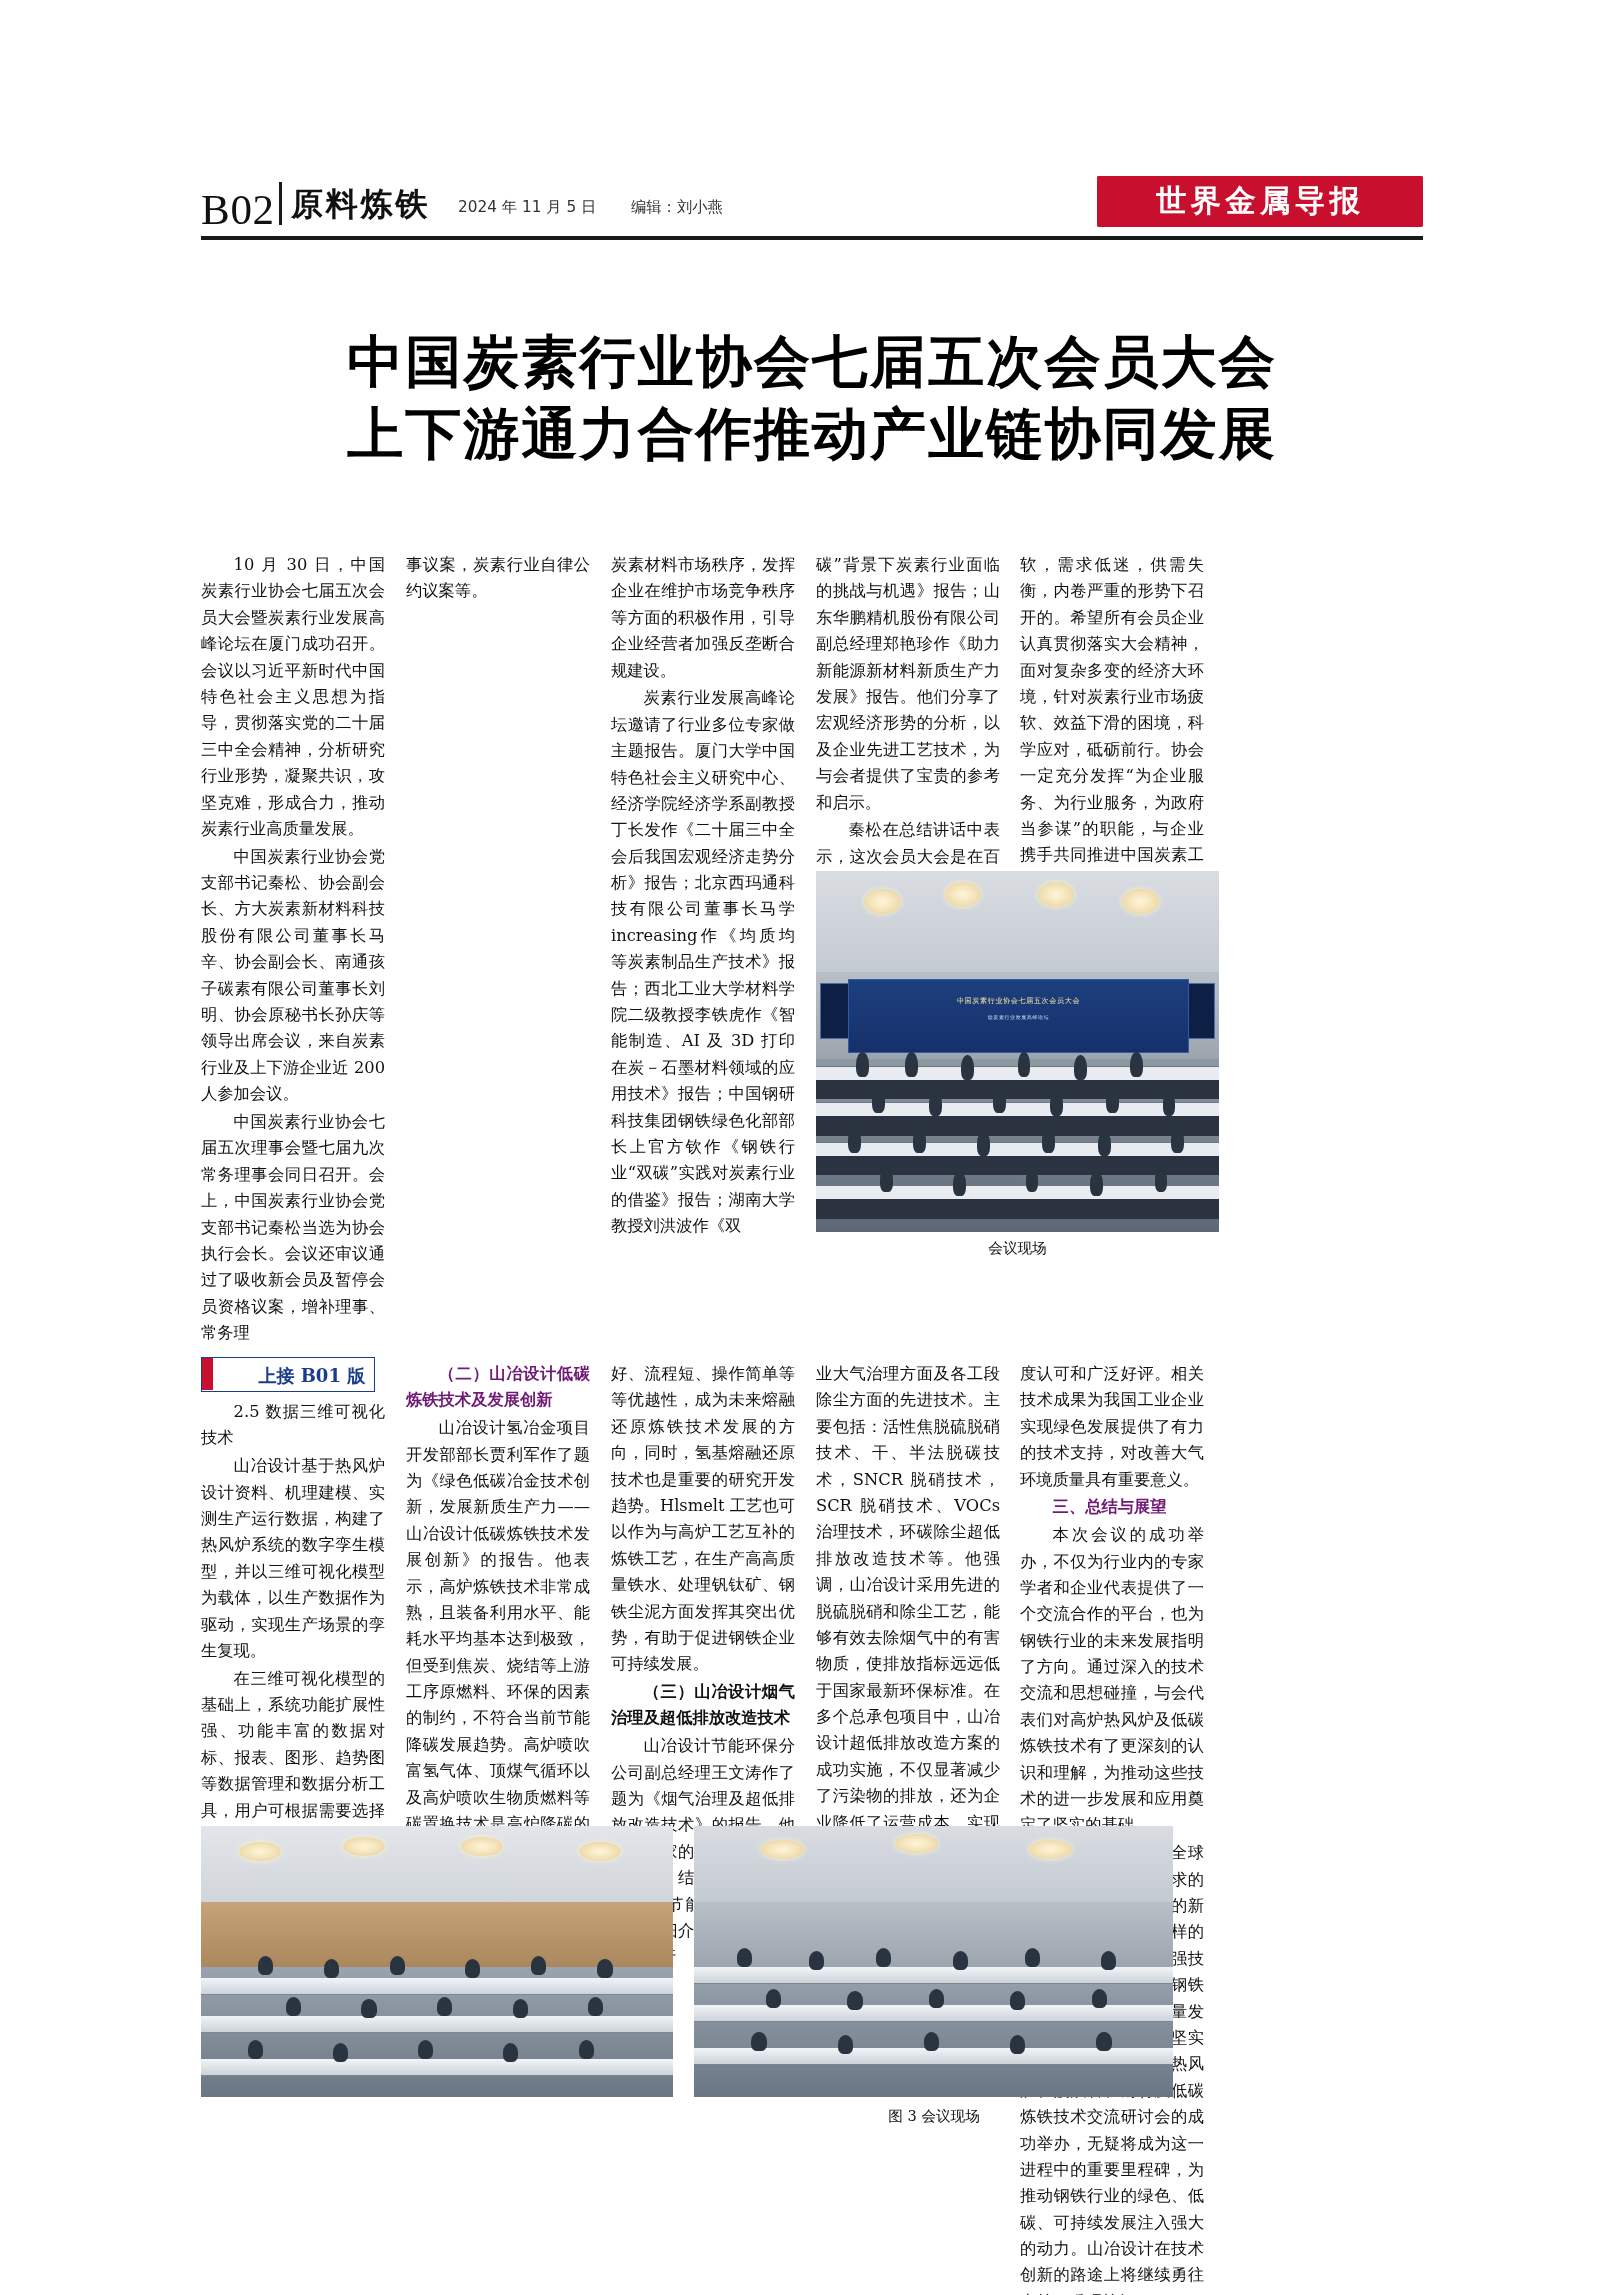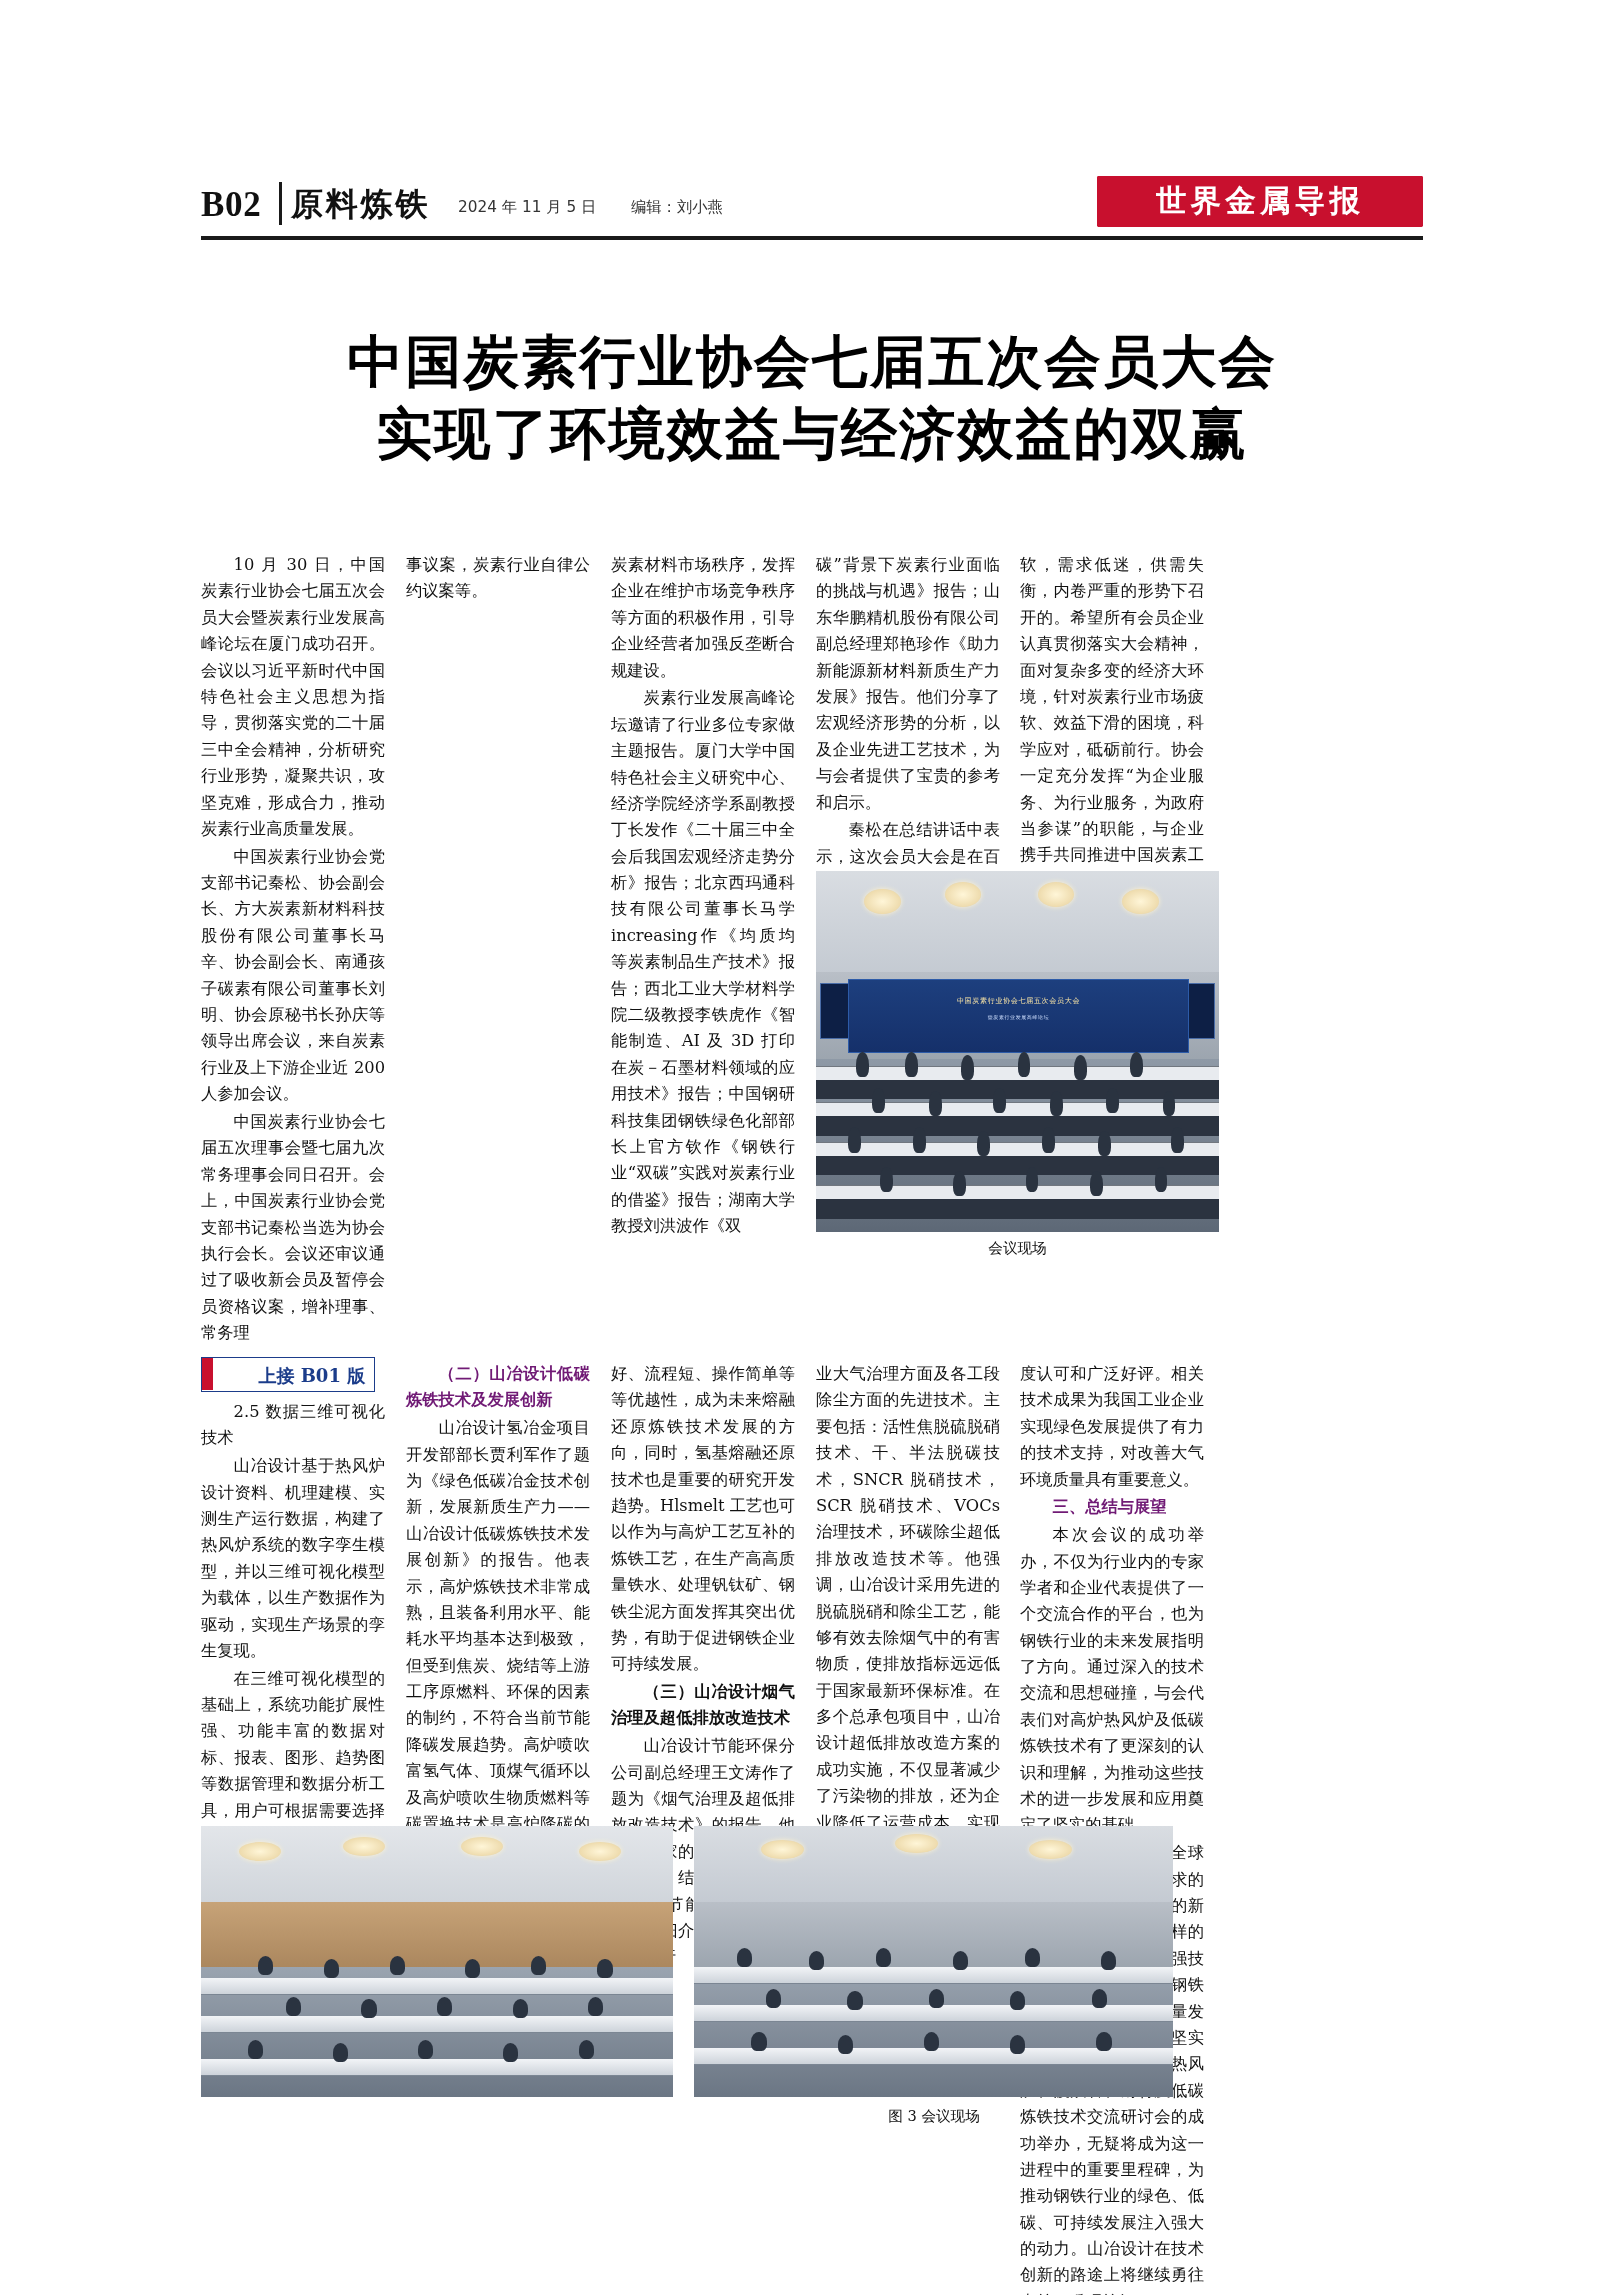--- a/index.html
+++ b/index.html
@@ -17,21 +17,21 @@
     background:#fff;
   }
   
   .masthead {
     position:absolute;
     left:201px; top:182px;
     width:1222px; height:56px;
   }
   .mh-pagebox {
     position:absolute; left:0; top:2.8px;
-    font-size:35px; font-weight:bold; letter-spacing:0.7px;
+    font-size:43px; font-weight:normal; letter-spacing:0.7px;
     font-family:"Liberation Serif", serif;
   }
   .mh-rule {
     position:absolute; left:78px; top:0px;
     width:2.8px; height:43px; background:#1a1a1a;
   }
   .mh-section {
     position:absolute; left:90px; top:1.4px;
     font-size:32px; font-weight:bold; letter-spacing:2.8px;
     font-family:"DejaVu Sans", sans-serif;
@@ -210,21 +210,21 @@
     <div class="mh-rule"></div>
     <div class="mh-section">原料炼铁</div>
     <div class="mh-date">2024 年 11 月 5 日</div>
     <div class="mh-editor">编辑：刘小燕</div>
     <div class="mh-logo">世界金属导报</div>
     <div class="mh-underline"></div>
   </div>
 
   <div class="headline">
     <div>中国炭素行业协会七届五次会员大会</div>
-    <div>实现了环境效益与经济效益的双赢</div>
+    <div>上下游通力合作推动产业链协同发展</div>
   </div>
 
   <div class="col" id="c1">
     <p>10 月 30 日，中国炭素行业协会七届五次会员大会暨炭素行业发展高峰论坛在厦门成功召开。会议以习近平新时代中国特色社会主义思想为指导，贯彻落实党的二十届三中全会精神，分析研究行业形势，凝聚共识，攻坚克难，形成合力，推动炭素行业高质量发展。</p>
     <p>中国炭素行业协会党支部书记秦松、协会副会长、方大炭素新材料科技股份有限公司董事长马辛、协会副会长、南通孩子碳素有限公司董事长刘明、协会原秘书长孙庆等领导出席会议，来自炭素行业及上下游企业近 200 人参加会议。</p>
     <p>中国炭素行业协会七届五次理事会暨七届九次常务理事会同日召开。会上，中国炭素行业协会党支部书记秦松当选为协会执行会长。会议还审议通过了吸收新会员及暂停会员资格议案，增补理事、常务理</p>
   </div>
 
   <div class="col" id="c2">
     <p class="noind">事议案，炭素行业自律公约议案等。</p>

